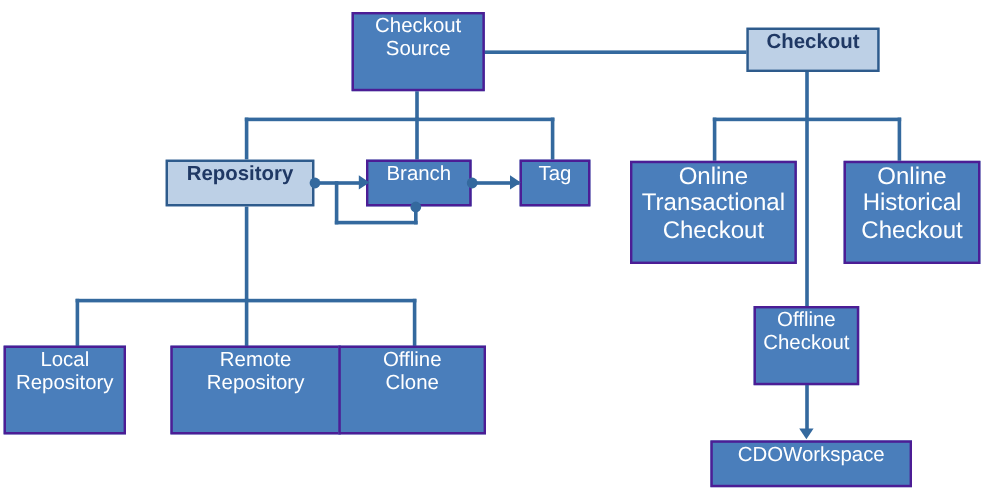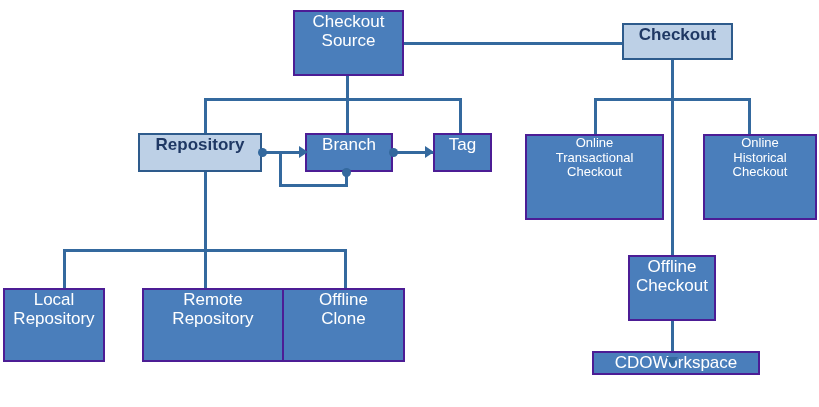--- a/index.html
+++ b/index.html
@@ -21,21 +21,21 @@
     font-weight:400;
     white-space:pre-line;
     z-index:5;
   }
   .node.hl{
     background:#BDD0E6;
     color:#1F3864;
     font-weight:bold;
     border-color:#2E5B8C;
   }
-  .node.small{font-size:13px;}
+  .node.small{font-size:20px;}
 
   .ln{position:absolute;background:#34699E;z-index:2;}
   .lnh{height:3px;}
   .lnv{width:3px;}
 
   .dot{position:absolute;width:9px;height:9px;border-radius:50%;background:#34699E;z-index:6;}
 
   .arr{position:absolute;width:0;height:0;z-index:6;}
   .arr-r{border-top:6px solid transparent;border-bottom:6px solid transparent;border-left:9px solid #34699E;}
   .arr-d{border-left:6px solid transparent;border-right:6px solid transparent;border-top:9px solid #34699E;}
@@ -130,17 +130,17 @@
     <span>Online
 Historical
 Checkout</span>
   </div>
 
   <div class="node" style="left:628px; top:255px; width:88px; height:66px;">
     <span>Offline
 Checkout</span>
   </div>
 
-  <div class="node" style="left:592px; top:351px; width:168px; height:24px;">
+  <div class="node" style="left:592px; top:367px; width:168px; height:39px;">
     <span>CDOWorkspace</span>
   </div>
 
 </div>
 
 </body></html>

